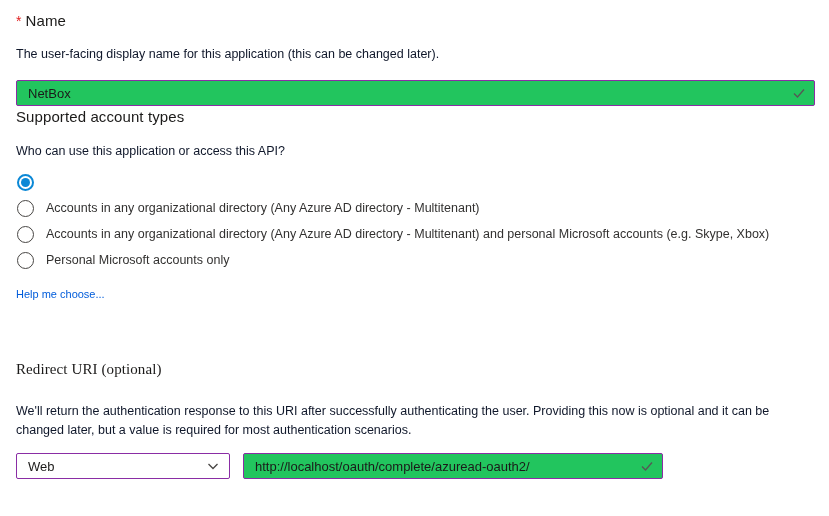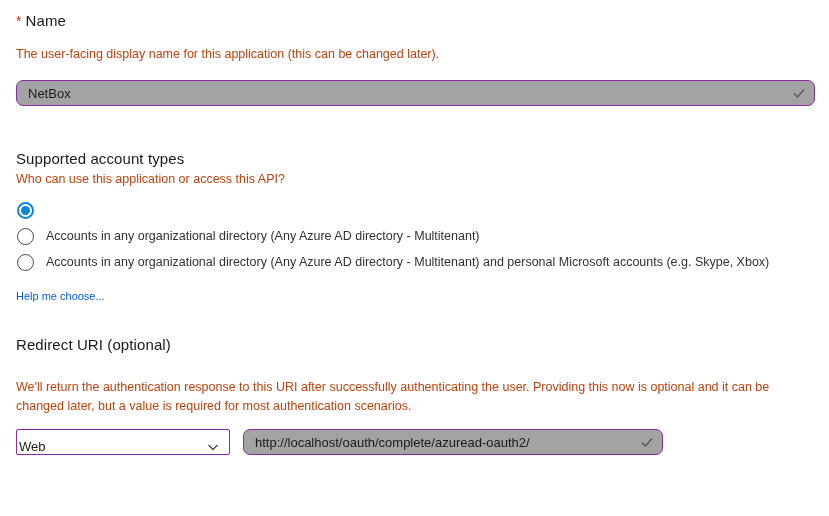--- a/index.html
+++ b/index.html
@@ -11,49 +11,49 @@
     overflow: hidden;
   }
   .page { position: relative; width: 829px; height: 454px; padding: 10px 14px 0 16px; }
 
   .section-heading {
     font-size: 15px; line-height: 22px; font-weight: 400; color: #1b1a19;
     letter-spacing: 0.1px;
   }
   .required-asterisk { color: #e02020; margin-right: 4px; font-size: 14px; }
   .body-text {
-    font-size: 12.5px; line-height: 19px; color: #c2410c;
+    font-size: 12.5px; line-height: 19px; color: #0f172a;
   }
   .desc { margin-top: 13px; }
 
   
   .field {
     position: relative;
     border: 1px solid #8a2da5;
-    border-radius: 7px;
+    border-radius: 2px;
     height: 26px;
-    background: #a3a3a3;
+    background: #22c55e;
     display: flex; align-items: center;
   }
   .field input {
     border: none; outline: none; background: transparent;
     font-family: "Liberation Sans", "DejaVu Sans", sans-serif;
     font-size: 13px; color: #1b1a19;
     width: 100%; height: 100%;
     padding: 0 28px 0 11px;
   }
   .name-field { margin-top: 16px; width: 799px; }
   .trailing-icon {
     position: absolute; right: 8px; top: 50%; transform: translateY(-50%);
     width: 14px; height: 14px; pointer-events: none;
     display: flex; align-items: center; justify-content: center;
   }
 
-  .sec2-heading { margin-top: 42px; }
-  .question { }
+  .sec2-heading { }
+  .question { margin-top: 14px; }
 
   .radio-group { margin-top: 8px; }
   .radio-row {
     display: flex; align-items: center;
     height: 26px; cursor: pointer;
   }
   .radio-circle {
     width: 17px; height: 17px; border-radius: 50%;
     border: 1px solid #484644;
     margin-left: 1px;
@@ -64,29 +64,29 @@
   .radio-circle.selected { border: 2px solid #0b88d6; }
   .radio-circle .dot { width: 9px; height: 9px; border-radius: 50%; background: transparent; }
   .radio-circle.selected .dot { background: #0b88d6; }
   .radio-label { margin-left: 12px; font-size: 12.5px; color: #323130; white-space: nowrap; }
 
   .help-link {
     display: inline-block; margin-top: 15px;
     font-size: 11px; color: #015cda; text-decoration: none; cursor: pointer;
   }
 
-  .sec3-heading { margin-top: 30px; }
+  .sec3-heading { margin-top: 56px; font-family: Liberation Serif, serif; }
   .redirect-desc { margin-top: 22px; width: 800px; }
 
   .controls-row { margin-top: 13px; display: flex; align-items: center; }
   .platform-select {
     width: 214px; height: 26px;
     border: 1px solid #8a2da5; border-radius: 2px;
-    display: flex; align-items: flex-end; justify-content: space-between;
-    padding: 0 9px 0 2px;
+    display: flex; align-items: center; justify-content: space-between;
+    padding: 0 9px 0 11px;
     cursor: pointer; background: #fff;
     position: relative;
   }
   .platform-select .select-value { font-size: 13px; color: #1b1a19; }
   .uri-field { margin-left: 13px; width: 420px; }
 
   svg.glyph { display: block; }
 </style>
 </head>
 <body>
@@ -123,20 +123,26 @@
           <span class="dot"></span>
         </span>
       <span class="radio-label">Accounts in any organizational directory (Any Azure AD directory - Multitenant)</span>
     </div>
     <div class="radio-row">
       <span class="radio-circle">
           <span class="dot"></span>
         </span>
       <span class="radio-label">Accounts in any organizational directory (Any Azure AD directory - Multitenant) and personal Microsoft accounts (e.g. Skype, Xbox)</span>
     </div>
+    <div class="radio-row">
+      <span class="radio-circle">
+          <span class="dot"></span>
+        </span>
+      <span class="radio-label">Personal Microsoft accounts only</span>
+    </div>
   </div>
 
   <a class="help-link">Help me choose...</a>
 
   
   <div class="section-heading sec3-heading">Redirect URI (optional)</div>
   <div class="body-text redirect-desc">We'll return the authentication response to this URI after successfully authenticating the user. Providing this now is optional and it can be changed later, but a value is required for most authentication scenarios.</div>
 
   <div class="controls-row">
     <div class="platform-select">

